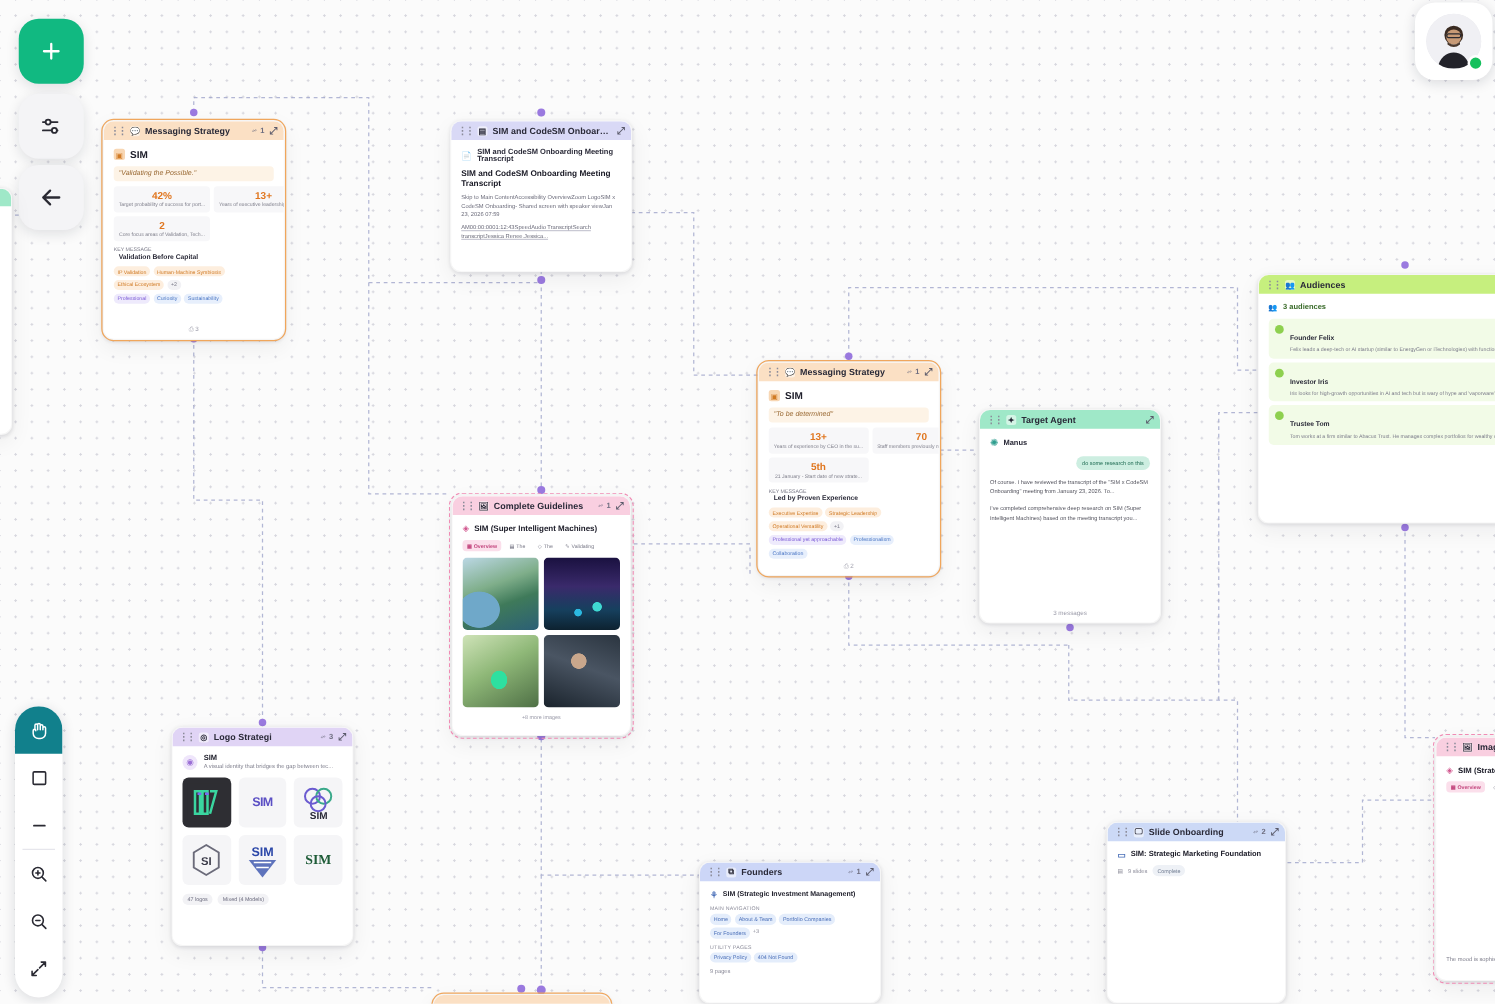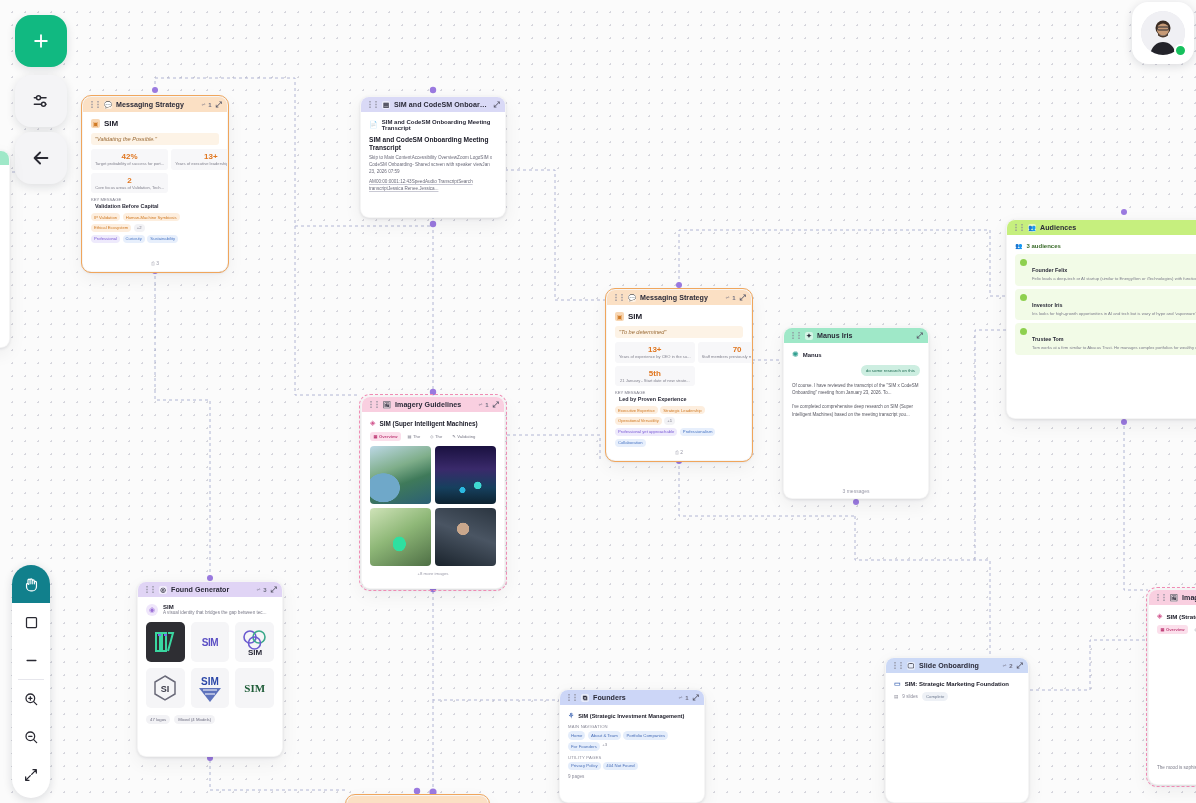--- a/index.html
+++ b/index.html
@@ -472,40 +472,40 @@
   </div>
   <div class="cardfoot">
     ⎙ <span>2</span>
   </div>
 </div>
 
 <div class="card" style="left:783px; top:327px; width:146px; height:172px;">
   <div class="card-head h-green">
     <span class="grip">⋮⋮</span>
     <span class="head-ico">✦</span>
-    <span class="head-title">Manus Iris</span>
+    <span class="head-title">Target Agent</span>
     <span class="expand">⤢</span>
   </div>
   <div class="card-body">
     <div class="agent-row">
       <span style="font-size:8px;color:#2f9e8f">✺</span>
       <span class="agent-name">Manus</span>
     </div>
     <div class="bub-user">do some research on this</div>
     <div class="bub-bot">Of course. I have reviewed the transcript of the "SIM x CodeSM Onboarding" meeting from January 23, 2026. To...</div>
     <div class="bub-bot">I've completed comprehensive deep research on SIM (Super Intelligent Machines) based on the meeting transcript you...</div>
   </div>
   <div class="cardfoot">3 messages</div>
 </div>
 
 <div class="card sel-pink" style="left:361px; top:396px; width:144px; height:193px;">
   <div class="card-head h-pink">
     <span class="grip">⋮⋮</span>
     <span class="head-ico">🖼</span>
-    <span class="head-title">Imagery Guidelines</span>
+    <span class="head-title">Complete Guidelines</span>
     <span class="head-meta">
       <svg width="5" height="5" viewBox="0 0 24 24">
         <path d="M9 15l6-6M7 17a4 4 0 010-6l2-2M17 7a4 4 0 010 6l-2 2" stroke="#6e6e80" stroke-width="2.4" fill="none"></path>
         </svg>
       <span>1</span>
     </span>
     <span class="expand">⤢</span>
   </div>
   <div class="card-body">
     <div class="brandrow">
@@ -525,21 +525,21 @@
       <div class="ph im4"></div>
     </div>
     <div class="morei">+8 more images</div>
   </div>
 </div>
 
 <div class="card" style="left:137px; top:581px; width:146px; height:176px;">
   <div class="card-head h-violet">
     <span class="grip">⋮⋮</span>
     <span class="head-ico">◎</span>
-    <span class="head-title">Found Generator</span>
+    <span class="head-title">Logo Strategi</span>
     <span class="head-meta">
       <svg width="5" height="5" viewBox="0 0 24 24">
         <path d="M9 15l6-6M7 17a4 4 0 010-6l2-2M17 7a4 4 0 010 6l-2 2" stroke="#6e6e80" stroke-width="2.4" fill="none"></path>
         </svg>
       <span>3</span>
     </span>
     <span class="expand">⤢</span>
   </div>
   <div class="card-body">
     <div class="logo-head">

